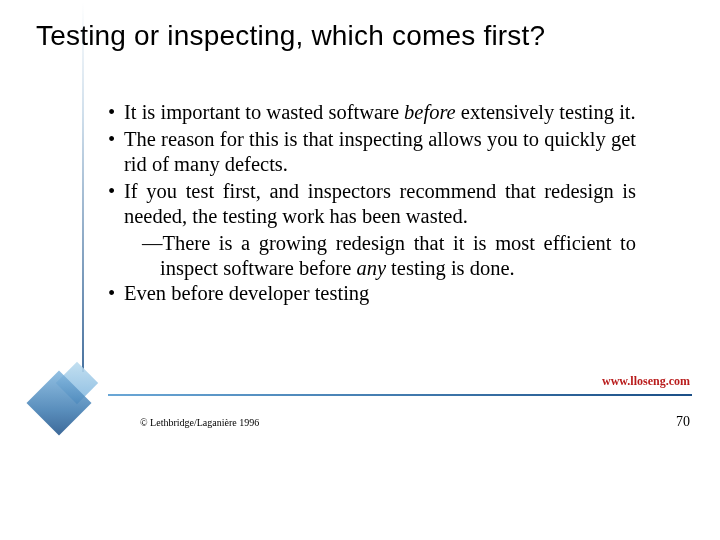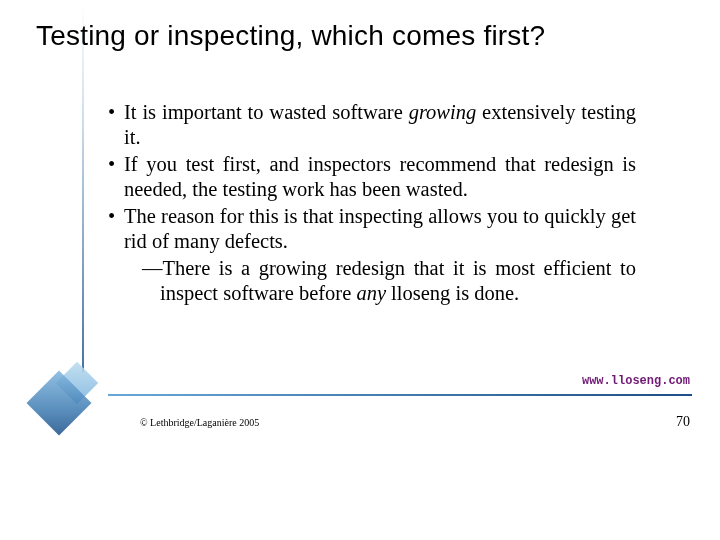--- a/index.html
+++ b/index.html
@@ -50,23 +50,23 @@
   }
   .footer-rule {
     position: absolute;
     left: 108px; right: 28px; top: 42px;
     height: 2px;
     background: linear-gradient(to right, #6aa7d6, #1b4f87);
   }
   .footer-url {
     position: absolute;
     right: 30px; top: 22px;
-    font-family: Liberation Mono, monospace;
+    font-family: Liberation Serif, serif;
     font-size: 12px;
-    color: #701a75;
+    color: #b91c1c;
     font-weight: 700;
   }
   .footer-copyright {
     position: absolute;
     left: 140px; bottom: 24px;
     font-size: 10px;
   }
   .footer-chapter {
     position: absolute;
     left: 0; right: 0; bottom: 22px;
@@ -108,38 +108,41 @@
 </style>
 </head>
 <body>
 
 <div class="slide">
   <h1 class="title">Testing or inspecting, which comes first?</h1>
 
   <div class="content">
     <ul>
       <li class="bullet">
-        <span>It is important to wasted software </span><span class="italic">growing</span><span> extensively testing it.</span>
+        <span>It is important to wasted software </span><span class="italic">before</span><span> extensively testing it.</span>
+      </li>
+      <li class="bullet">
+        <span>The reason for this is that inspecting allows you to quickly get rid of many defects.</span>
       </li>
       <li class="bullet">
         <span>If you test first, and inspectors recommend that redesign is needed, the testing work has been wasted.</span>
       </li>
+      <li class="sub">
+        <span>—There is a growing redesign that it is most efficient to inspect software before </span><span class="italic">any</span><span> testing is done.</span>
+      </li>
       <li class="bullet">
-        <span>The reason for this is that inspecting allows you to quickly get rid of many defects.</span>
-      </li>
-      <li class="sub">
-        <span>—There is a growing redesign that it is most efficient to inspect software before </span><span class="italic">any</span><span> lloseng is done.</span>
+        <span>Even before developer testing</span>
       </li>
     </ul>
   </div>
 
   <div class="footer">
     <div class="corner">
       <div class="vline"></div>
       <div class="diamond small"></div>
       <div class="diamond"></div>
     </div>
     <div class="footer-url">www.lloseng.com</div>
     <div class="footer-rule"></div>
-    <div class="footer-copyright">© Lethbridge/Laganière 2005</div>
+    <div class="footer-copyright">© Lethbridge/Laganière 1996</div>
     <div class="footer-pagenum">70</div>
   </div>
 </div>
 
 </body></html>

